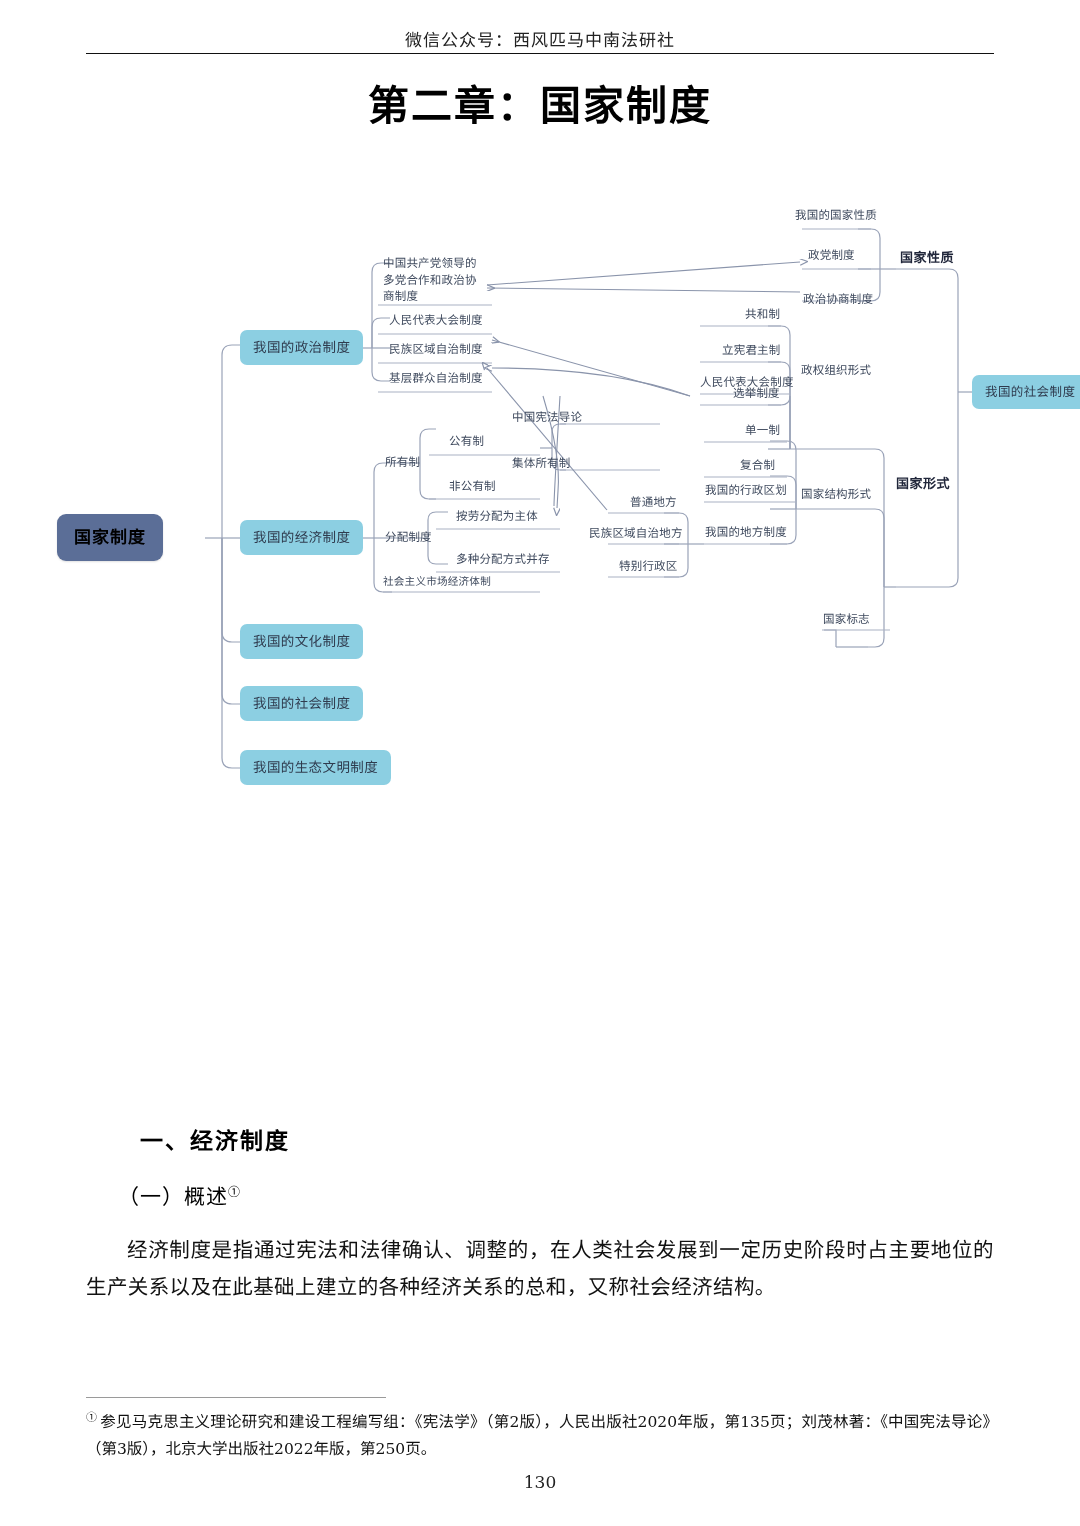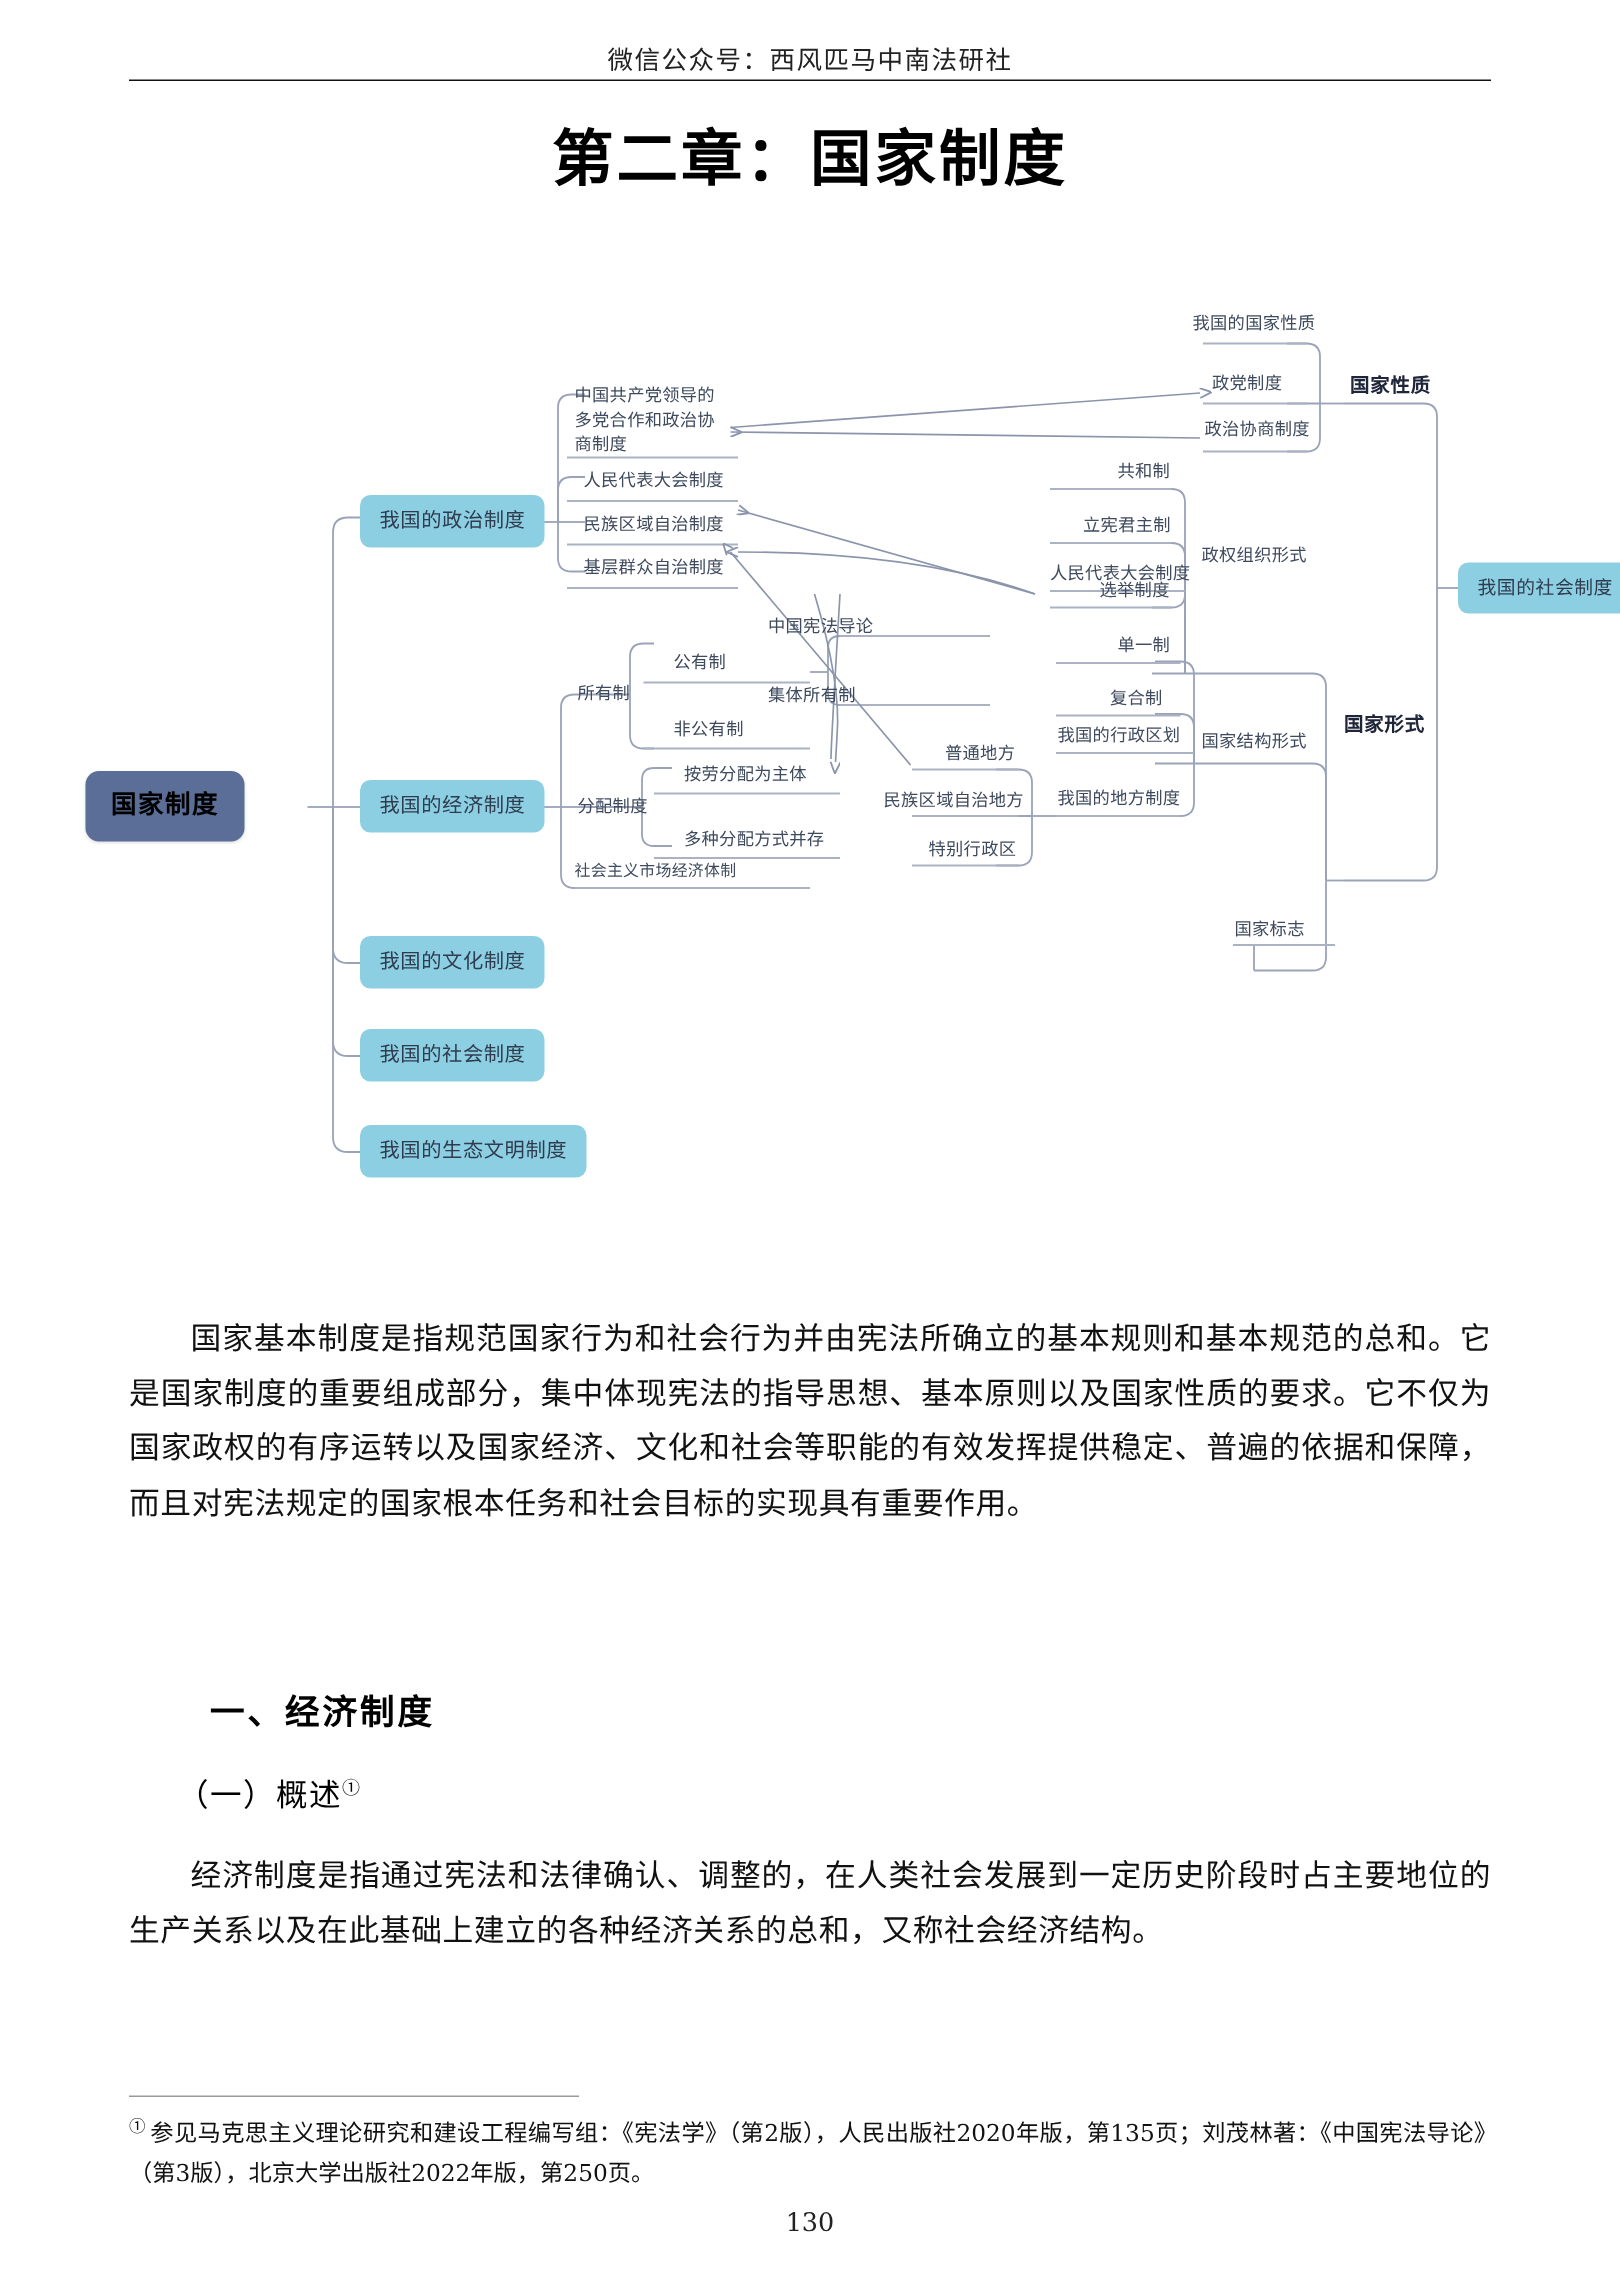--- a/index.html
+++ b/index.html
@@ -353,29 +353,28 @@
     <div class="node leaf" style="left:740px; top:258px;">复合制</div>
     <div class="node leaf" style="left:705px; top:283px;">我国的行政区划</div>
     <div class="node leaf" style="left:705px; top:325px;">我国的地方制度</div>
 
     <div class="node leaf" style="left:801px; top:163px;">政权组织形式</div>
     <div class="node leaf" style="left:801px; top:287px;">国家结构形式</div>
     <div class="node leaf" style="left:823px; top:412px;">国家标志</div>
 
     <div class="node leaf" style="left:795px; top:8px;">我国的国家性质</div>
     <div class="node leaf" style="left:808px; top:48px;">政党制度</div>
-    <div class="node leaf" style="left:803px; top:79px;">政治协商制度</div>
+    <div class="node leaf" style="left:803px; top:92px;">政治协商制度</div>
 
     <div class="node cat" style="left:900px; top:50px;">国家性质</div>
     <div class="node cat" style="left:896px; top:276px;">国家形式</div>
 
     <div class="node pill small" style="left:972px; top:175px;">我国的社会制度</div>
   </div>
 
-  <div class="body-para indent" style="left:86px; top:874px; width:908px;">国家基本制度是指规范国家行为和社会行为并由宪法所确立的基本规则和基本规范的总和。它是国家制度的重要组成部分，集中体现宪法的指导思想、基本原则以及国家性质的要求。它不仅为国家政权的有序运转以及国家经济、文化和社会等职能的有效发挥提供稳定、普遍的依据和保障，而且对宪法规定的国家根本任务和社会目标的实现具有重要作用。</div>
 
   <div class="h1-section" style="left:140px; top:1122px;">一、经济制度</div>
 
   <div class="h2-section" style="left:118px; top:1180px;">
     <span>（一）概述</span><span class="sup">①</span>
   </div>
 
   <div class="body-para indent" style="left:86px; top:1232px; width:908px;">经济制度是指通过宪法和法律确认、调整的，在人类社会发展到一定历史阶段时占主要地位的生产关系以及在此基础上建立的各种经济关系的总和，又称社会经济结构。</div>
 
   <div class="footnote-rule"></div>

